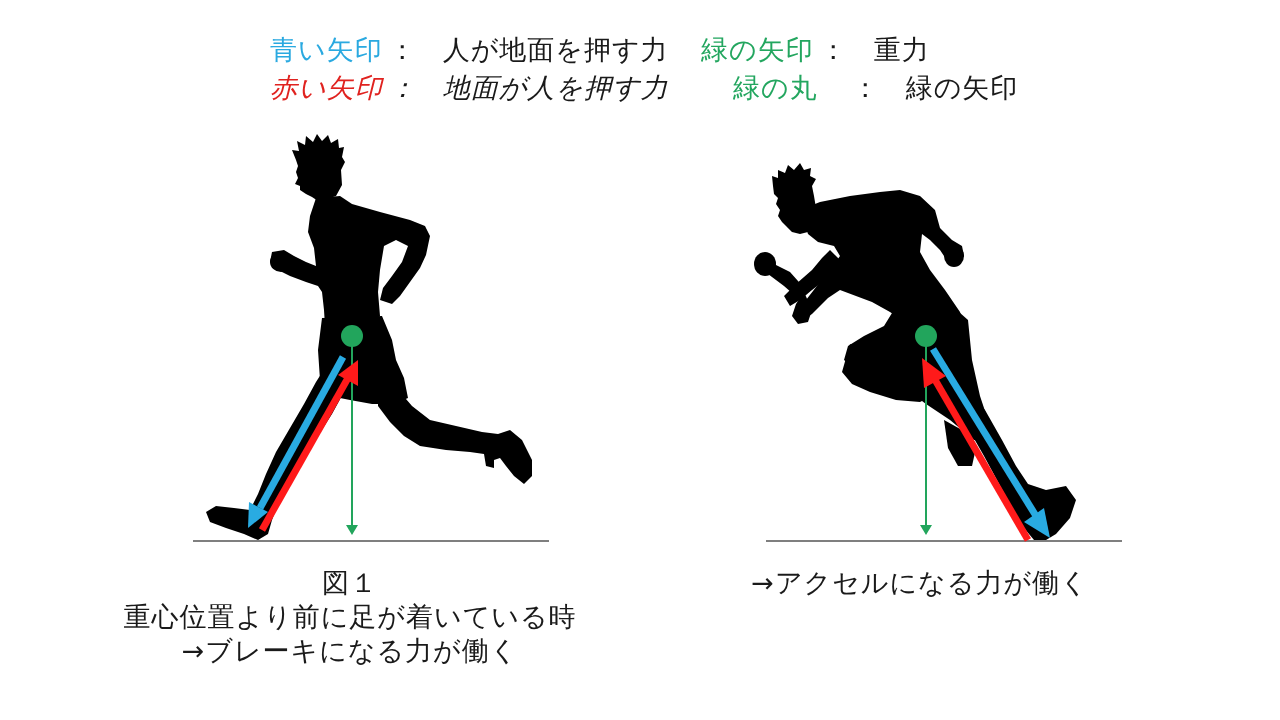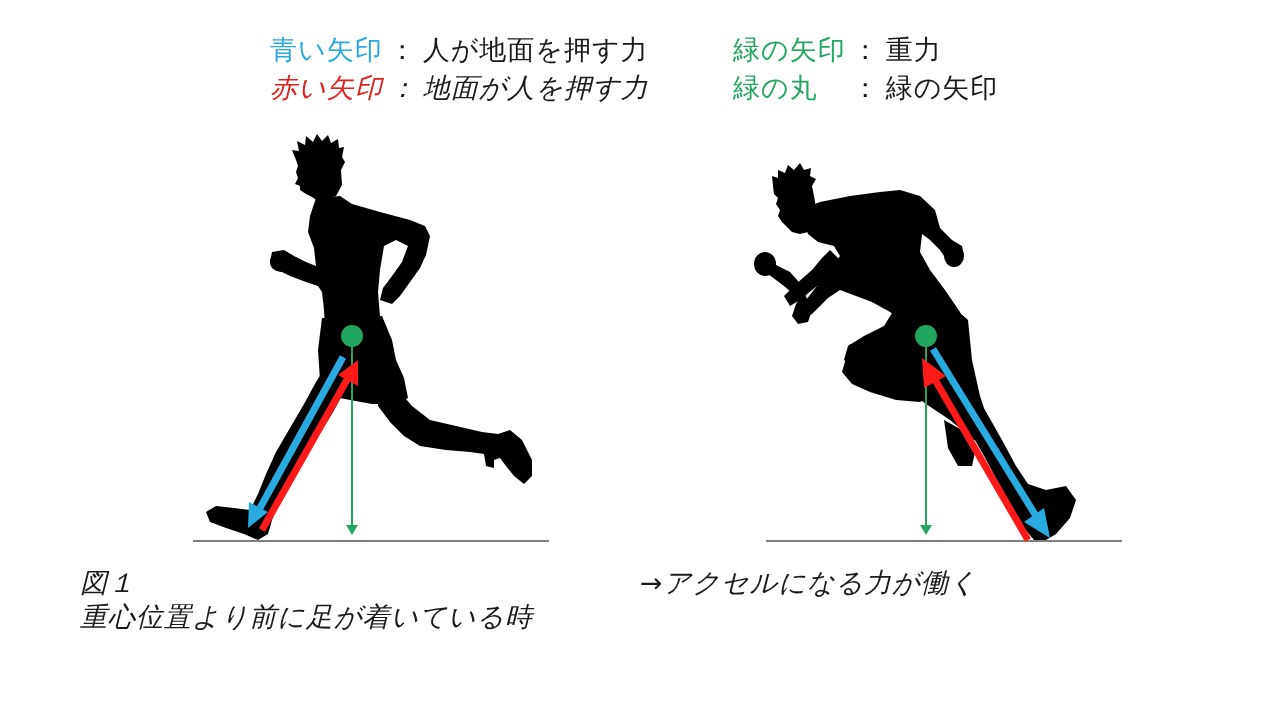--- a/index.html
+++ b/index.html
@@ -17,53 +17,52 @@
     }
     .legend-line {
       position: absolute;
       font-size: 27px;
       line-height: 34px;
       white-space: nowrap;
       letter-spacing: 1px;
     }
     .legend-key { display: inline-block; margin-left: 8px; }
     .legend-sep { display: inline-block; margin: 0 6px; }
-    .legend-val { display: inline-block; }
+    .legend-val { display: inline-block; margin-left: 20px; }
     .c-blue { color: #2aa9e0; }
     .c-red { color: #e0221f; }
     .c-green { color: #23a65f; }
 
     .diagram {
       position: absolute;
       left: 0;
       top: 0;
       width: 1280px;
       height: 720px;
     }
     .caption {
       position: absolute;
-      text-align: left;
+      text-align: center;
       font-size: 27px;
       line-height: 34px;
       white-space: nowrap;
       letter-spacing: 1px;
-      font-style: italic;
     }
     .caption div { display: block; }
   </style>
 </head>
 <body>
 
 <div class="legend-line" style="left:262px; top:33px;">
   <span class="legend-key c-blue">青い矢印</span><span class="legend-sep">：</span><span class="legend-val">人が地面を押す力</span>
 </div>
 <div class="legend-line" style="left:262px; top:71px;font-style:italic;">
   <span class="legend-key c-red">赤い矢印</span><span class="legend-sep">：</span><span class="legend-val">地面が人を押す力</span>
 </div>
-<div class="legend-line" style="left:725px; top:33px;">
+<div class="legend-line" style="left:693px; top:33px;">
   <span class="legend-key c-green">緑の矢印</span><span class="legend-sep">：</span><span class="legend-val">重力</span>
 </div>
 <div class="legend-line" style="left:725px; top:71px;">
   <span class="legend-key c-green">緑の丸　</span><span class="legend-sep">：</span><span class="legend-val">緑の矢印</span>
 </div>
 
 <svg class="diagram" viewBox="0 0 1280 720" xmlns="http://www.w3.org/2000/svg">
   <defs>
     <marker id="head-green" markerWidth="8" markerHeight="8" refX="4" refY="4" orient="auto" markerUnits="userSpaceOnUse">
       <path d="M0,0 L8,4 L0,8 z" fill="#22a55c"></path>
@@ -142,16 +141,17 @@
       <path d="M922,358 L946,376 L924,388 z" fill="#ff1a1a"></path>
     </g>
 
     <ellipse cx="926" cy="336" rx="11" ry="11" fill="#22a55c"></ellipse>
   </g>
 </svg>
 
 <div class="caption" style="left:80px; width:540px; top:566px;">
   <div>図１</div>
   <div>重心位置より前に足が着いている時</div>
+  <div>→ブレーキになる力が働く</div>
 </div>
 <div class="caption" style="left:640px; width:560px; top:566px;">
   <div>→アクセルになる力が働く</div>
 </div>
 
 </body></html>

